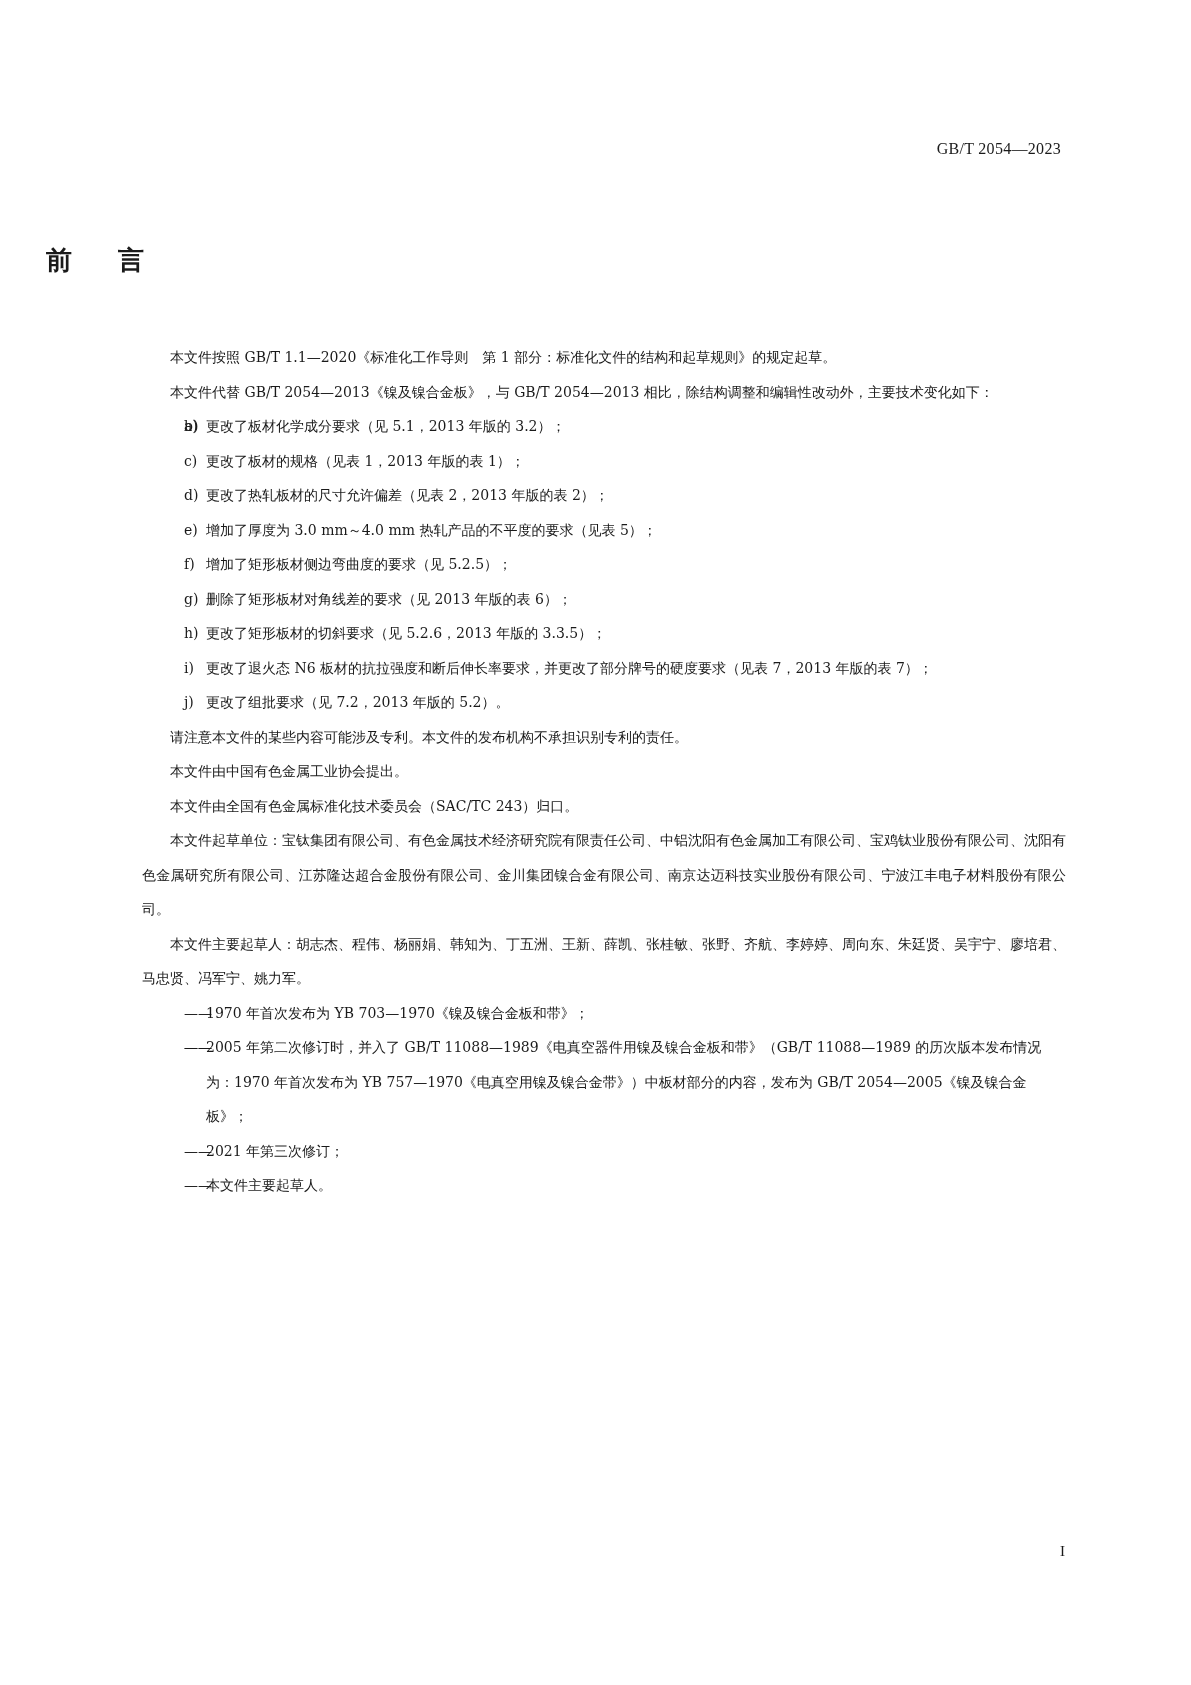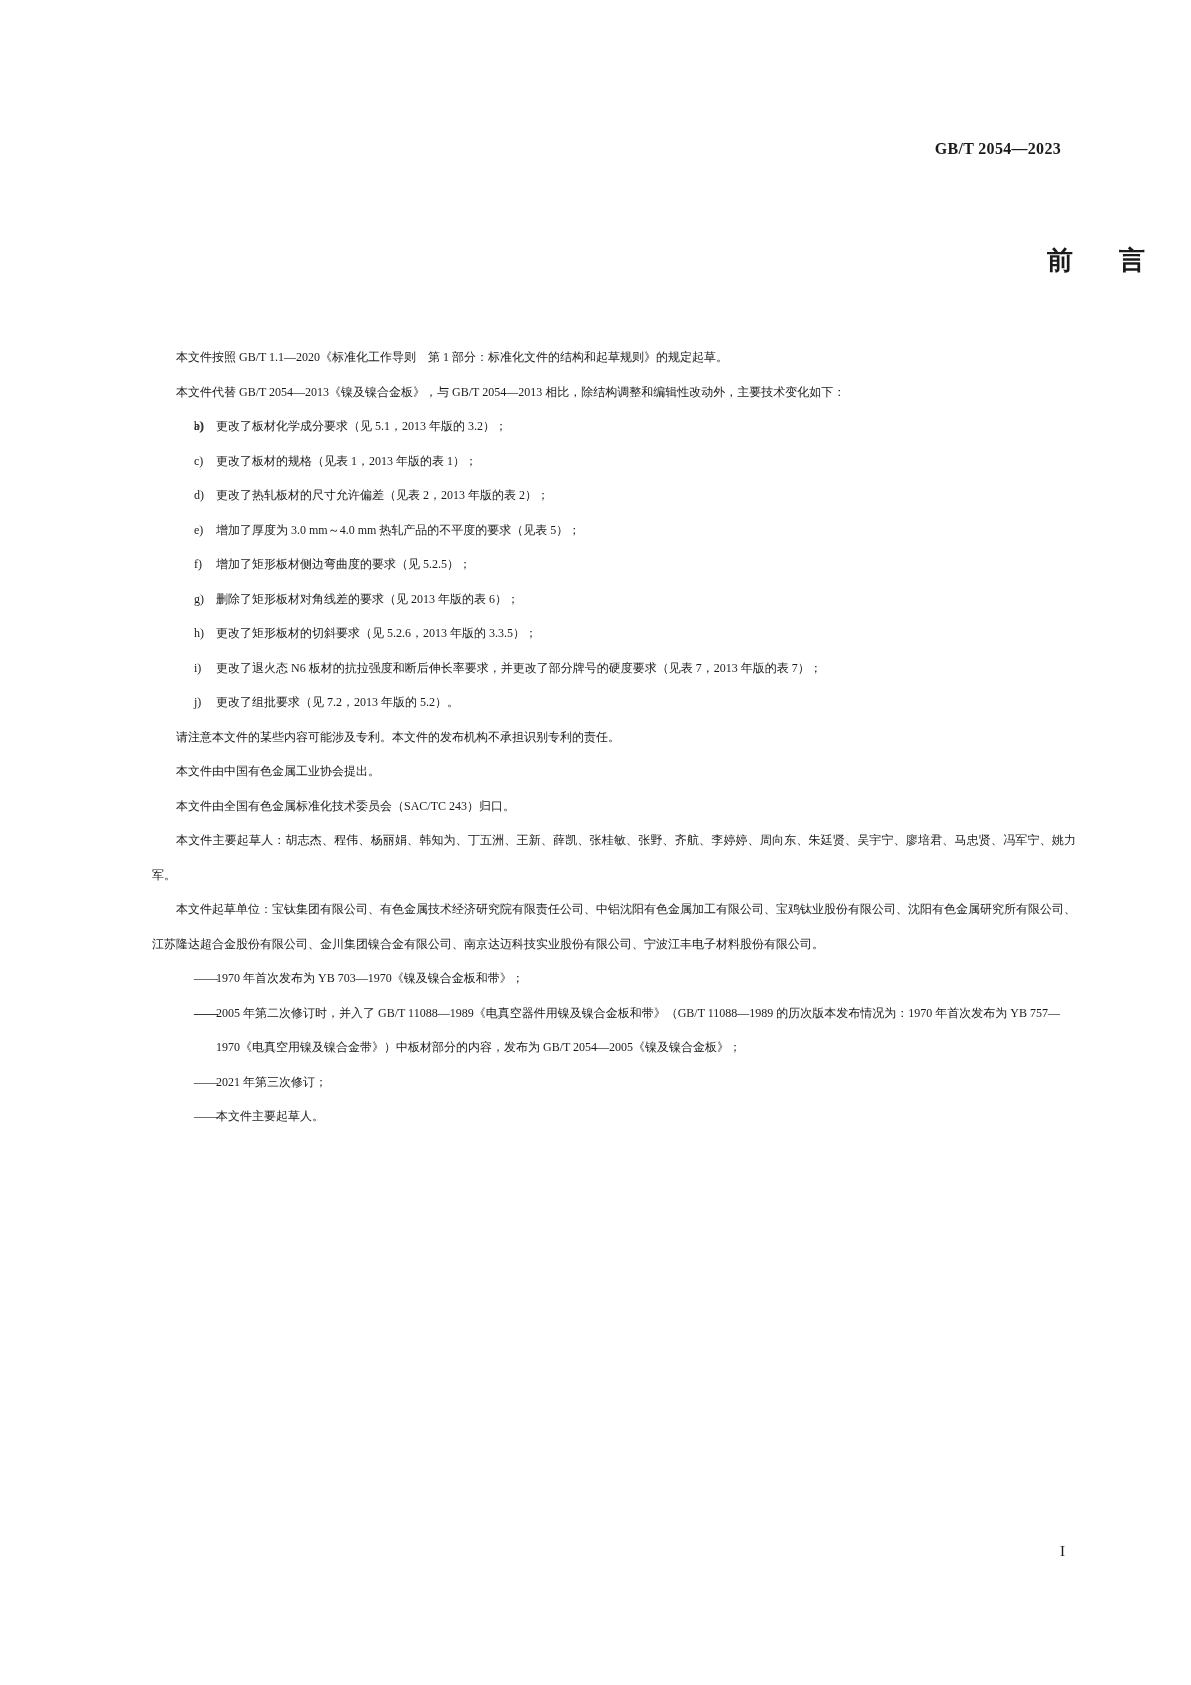--- a/index.html
+++ b/index.html
@@ -1,24 +1,24 @@
 <!DOCTYPE html>
 <html><head>
 <meta charset="utf-8">
 <style>
   html, body { margin: 0; padding: 0; background: #ffffff; }
   body { width: 1191px; height: 1685px; position: relative; overflow: hidden;
          font-family: "DejaVu Serif", "Liberation Serif", serif; color: #1a1a1a; }
-  .header-code { position: absolute; top: 140px; right: 130px; font-size: 16px; font-weight: bold;
+  .header-code { position: absolute; top: 140px; right: 130px; font-size: 16px; font-weight: normal;
                  font-family: "Liberation Serif", serif; letter-spacing: 0.3px; }
-  .title { position: absolute; top: 243px; left: 0; width: 100%; text-align: right;
+  .title { position: absolute; top: 243px; left: 0; width: 100%; text-align: left;
            font-size: 26px; font-weight: bold; letter-spacing: 46px;
            font-family: "DejaVu Sans", sans-serif; padding-left: 46px; box-sizing: border-box; }
-  .content { position: absolute; top: 340px; left: 152px; width: 924px; font-size: 12px;
-             line-height: 34.5px; font-family: Liberation Serif, serif; }
+  .content { position: absolute; top: 340px; left: 142px; width: 924px; font-size: 14px;
+             line-height: 34.5px; }
   .p { text-indent: 2em; margin: 0; text-align: justify; }
   .item { position: relative; padding-left: 64px; margin: 0; }
   .item .lbl { position: absolute; left: 42px; top: 0; }
   .item.dash { padding-left: 64px; }
   .item.dash .lbl { left: 42px; }
   .page-num { position: absolute; top: 1543px; right: 126px; font-size: 15px;
               font-family: "Liberation Serif", serif; }
 </style>
 </head>
 <body>
@@ -40,22 +40,22 @@
     <p class="item"><span class="lbl">f)</span><span>增加了矩形板材侧边弯曲度的要求（见 5.2.5）；</span></p>
     <p class="item"><span class="lbl">g)</span><span>删除了矩形板材对角线差的要求（见 2013 年版的表 6）；</span></p>
     <p class="item"><span class="lbl">h)</span><span>更改了矩形板材的切斜要求（见 5.2.6，2013 年版的 3.3.5）；</span></p>
     <p class="item"><span class="lbl">i)</span><span>更改了退火态 N6 板材的抗拉强度和断后伸长率要求，并更改了部分牌号的硬度要求（见表 7，2013 年版的表 7）；</span></p>
     <p class="item"><span class="lbl">j)</span><span>更改了组批要求（见 7.2，2013 年版的 5.2）。</span></p>
   </div>
 
   <p class="p">请注意本文件的某些内容可能涉及专利。本文件的发布机构不承担识别专利的责任。</p>
   <p class="p">本文件由中国有色金属工业协会提出。</p>
   <p class="p">本文件由全国有色金属标准化技术委员会（SAC/TC 243）归口。</p>
+  <p class="p">本文件起草单位：宝钛集团有限公司、有色金属技术经济研究院有限责任公司、中铝沈阳有色金属加工有限公司、宝鸡钛业股份有限公司、沈阳有色金属研究所有限公司、江苏隆达超合金股份有限公司、金川集团镍合金有限公司、南京达迈科技实业股份有限公司、宁波江丰电子材料股份有限公司。</p>
   <p class="p">本文件主要起草人：胡志杰、程伟、杨丽娟、韩知为、丁五洲、王新、薛凯、张桂敏、张野、齐航、李婷婷、周向东、朱廷贤、吴宇宁、廖培君、马忠贤、冯军宁、姚力军。</p>
-  <p class="p">本文件起草单位：宝钛集团有限公司、有色金属技术经济研究院有限责任公司、中铝沈阳有色金属加工有限公司、宝鸡钛业股份有限公司、沈阳有色金属研究所有限公司、江苏隆达超合金股份有限公司、金川集团镍合金有限公司、南京达迈科技实业股份有限公司、宁波江丰电子材料股份有限公司。</p>
 
   <div>
     <p class="item dash"><span class="lbl">——</span><span>1970 年首次发布为 YB 703—1970《镍及镍合金板和带》；</span></p>
     <p class="item dash"><span class="lbl">——</span></p>
     <p class="item dash"><span class="lbl">——</span><span>2005 年第二次修订时，并入了 GB/T 11088—1989《电真空器件用镍及镍合金板和带》（GB/T 11088—1989 的历次版本发布情况为：1970 年首次发布为 YB 757—1970《电真空用镍及镍合金带》）中板材部分的内容，发布为 GB/T 2054—2005《镍及镍合金板》；</span></p>
     <p class="item dash"><span class="lbl">——</span><span>2021 年第三次修订；</span></p>
     <p class="item dash"><span class="lbl">——</span><span>本文件主要起草人。</span></p>
   </div>
 </div>
 

